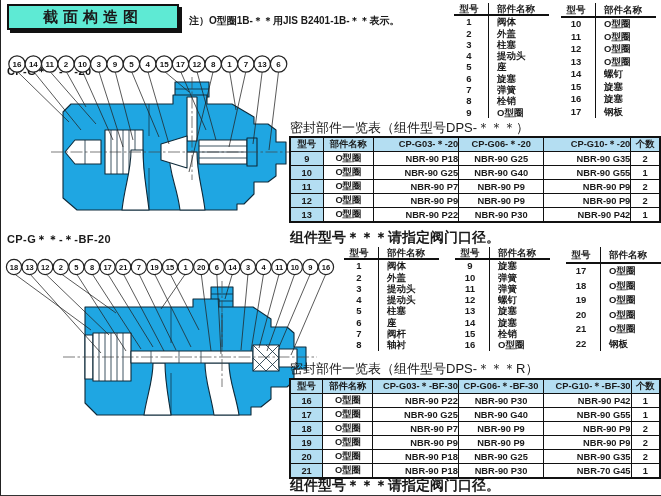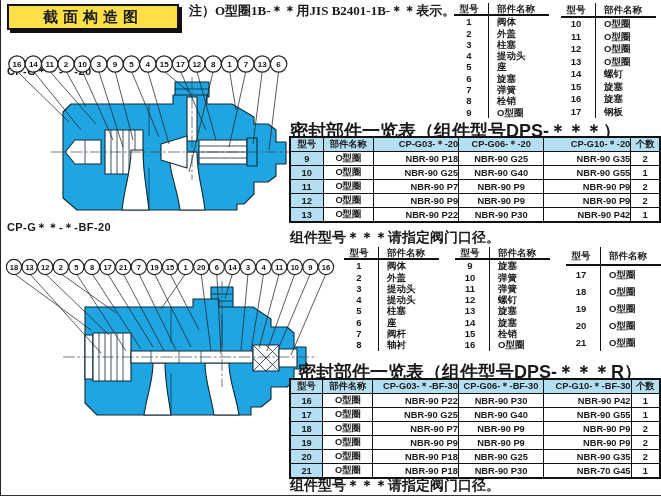--- a/index.html
+++ b/index.html
@@ -1,46 +1,46 @@
 <!DOCTYPE html>
 <html><head>
 <meta charset="utf-8">
 <style>
   html,body{margin:0;padding:0;background:#fff;}
   .canvas{position:relative;width:661px;height:496px;background:#fff;overflow:hidden;
     font-family:"Liberation Sans","DejaVu Sans",sans-serif;color:#1a1a1a;
     border-left:1.5px solid #222;border-bottom:1.5px solid #333;box-sizing:border-box;}
-  .title-box{position:absolute;left:6px;top:4px;width:168px;height:22px;background:#fde047;
+  .title-box{position:absolute;left:6px;top:4px;width:168px;height:22px;background:#5eead4;
     border:2px solid #111;box-shadow:3px 3px 0 #111;display:flex;align-items:center;justify-content:center;
     font-size:15px;font-weight:bold;letter-spacing:5px;}
-  .note{position:absolute;left:188px;top:2px;font-size:13px;font-weight:bold;font-family:Liberation Serif, serif;}
+  .note{position:absolute;left:188px;top:14px;font-size:10px;font-weight:bold;}
   .model-label{position:absolute;font-size:11px;font-weight:bold;letter-spacing:.4px;}
   #model1{left:6px;top:32px;margin-top:32px;}
-  #model2{left:6px;top:220px;}
+  #model2{left:6px;top:232px;}
   svg{position:absolute;}
   #svg1{left:0;top:52px;}
   #svg2{left:0;top:255px;}
   .cl{stroke:#444;stroke-width:.7;stroke-dasharray:12 2.5 2.5 2.5;fill:none;}
   .leader{stroke:#222;stroke-width:.75;}
   .linkline{stroke:#222;stroke-width:1;}
   .callout-circle{fill:#fff;stroke:#222;stroke-width:1.2;}
   .callout-num{fill:#111;font-weight:bold;text-anchor:middle;}
   
   .ptable-wrap{position:absolute;display:flex;}
   #parts1{left:453px;top:3px;gap:12px;}
   #parts2{left:343px;top:247px;gap:16px;}
   table.ptable{border-collapse:collapse;font-size:9.5px;font-weight:bold;}
   table.ptable th{border-bottom:2px solid #111;}
   table.ptable th,table.ptable td{padding:0;line-height:11.3px;height:11.3px;white-space:nowrap;}
   table.ptable .num{width:30px;text-align:center;border-right:1.5px solid #111;padding-right:4px;}
   table.ptable .name{text-align:left;padding-left:8px;min-width:52px;}
   
-  .stitle{position:absolute;font-size:18px;font-weight:bold;}
+  .stitle{position:absolute;font-size:13px;font-weight:normal;}
   #stitle1{left:289px;top:119px;}
-  #stitle2{left:289px;top:360px;margin-left:8px;}
+  #stitle2{left:289px;top:360px;}
   table.stable{position:absolute;border-collapse:collapse;border:2px solid #111;
     font-size:9.3px;font-weight:bold;table-layout:fixed;}
   #seal1{left:288px;top:136px;}
   #seal2{left:288px;top:378px;}
   table.stable th,table.stable td{border:1px solid #111;text-align:center;padding:0;height:13px;
     white-space:nowrap;overflow:hidden;}
   table.stable th{background:var(--hdr,#b4def2);}
   table.stable td.first{background:var(--hdr,#b4def2);}
   table.stable th:nth-child(1),table.stable td:nth-child(1){width:32px;}
   table.stable th:nth-child(2),table.stable td:nth-child(2){width:50px;}
@@ -500,20 +500,24 @@
             <td class="name">O型圈</td>
           </tr>
           <tr>
             <td class="num">20</td>
             <td class="name">O型圈</td>
           </tr>
           <tr>
             <td class="num">21</td>
             <td class="name">O型圈</td>
           </tr>
+          <tr>
+            <td class="num">22</td>
+            <td class="name">钢板</td>
+          </tr>
         </tbody>
       </table>
     </div>
 
   <div class="stitle" id="stitle2">密封部件一览表（组件型号DPS-＊＊＊R）</div>
   <table class="stable" id="seal2">
       <tbody>
         <tr>
           <th>型号</th>
           <th>部件名称</th>

